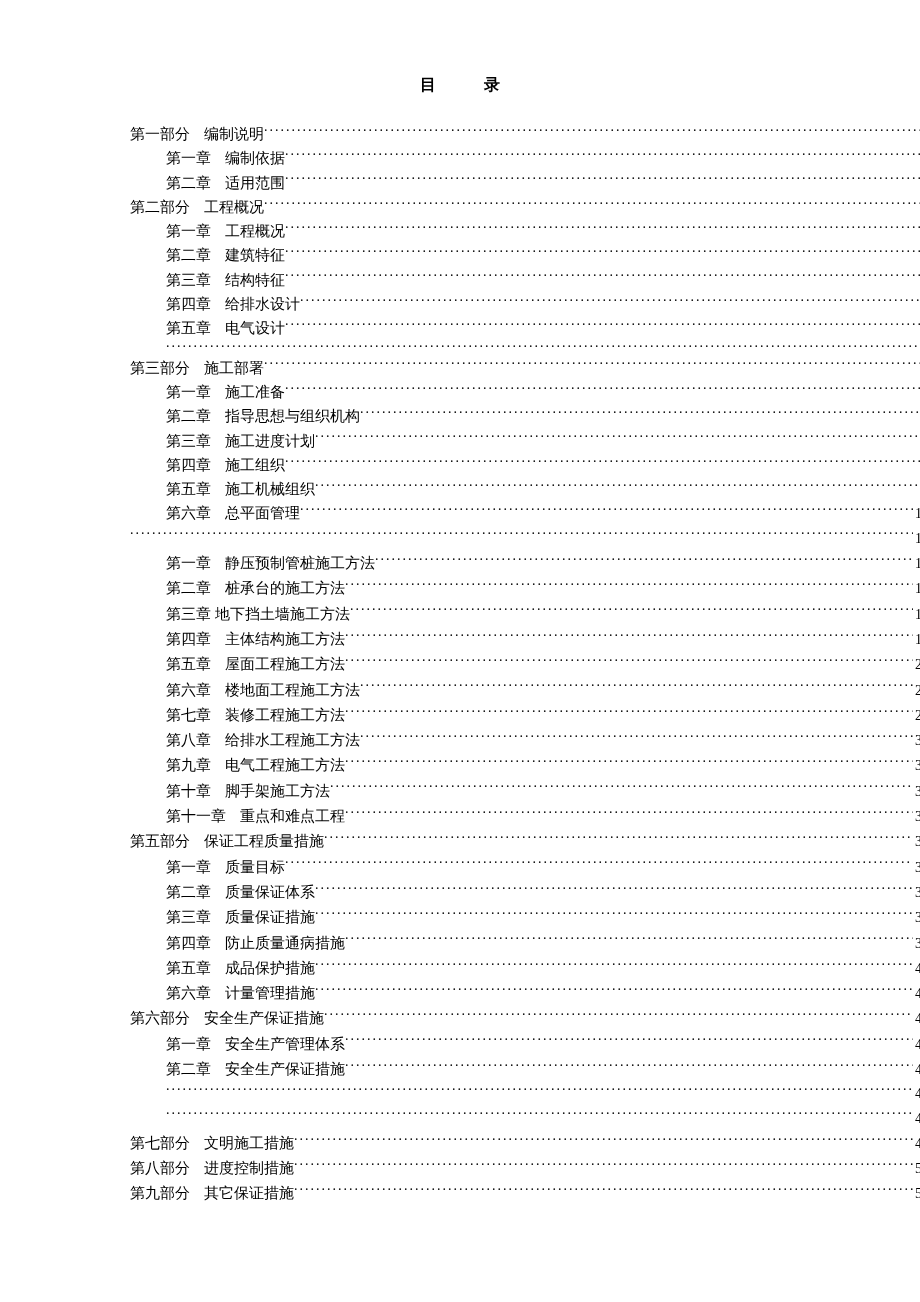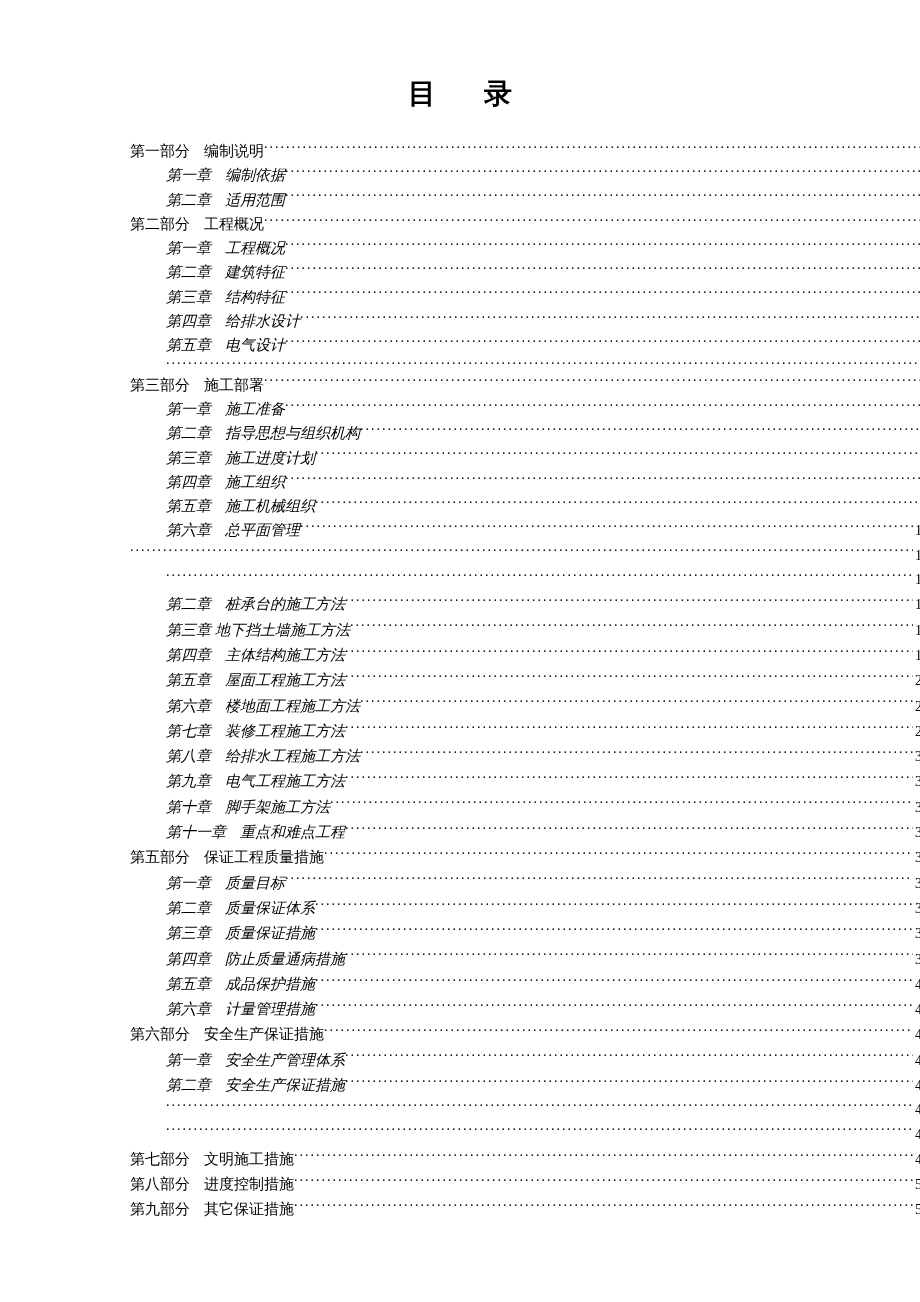--- a/index.html
+++ b/index.html
@@ -11,21 +11,21 @@
       color: #000;
       padding: 75px 0 60px 0;
       overflow: hidden;
     }
     .page {
       width: 100%;
       padding: 0 0 0 130px;
     }
     .title {
       text-align: center;
-      font-size: 28px;
+      font-size: 16px;
       font-weight: bold;
       letter-spacing: 48px;
       margin-bottom: 26px;
       padding-left: 48px;
       margin-left: -130px;
     }
     .toc-line {
       display: flex;
       align-items: baseline;
       white-space: nowrap;
@@ -51,21 +51,21 @@
       font-size: 14px;
       color: #000;
     }
     .toc-line .pagenum {
       flex: 0 0 auto;
       padding-left: 2px;
       font-size: 14px;
     }
     .level-0 .label { font-weight: normal; }
     .level-1 { padding-left: 36px; }
-    .level-1 .label { font-weight: normal; font-style: italic; }
+    .level-1 .label { font-weight: normal; }
     .chapter-prefix { display: inline-block; }
     .gap-med { display: inline-block; width: 14px; }
   </style>
 </head>
 <body>
 
 <div class="page">
   <h1 class="title">目录</h1>
   <div id="toc-container">
       <div class="toc-line level-0">
@@ -150,20 +150,21 @@
       <div class="toc-line level-1">
         <span class="label"><span class="chapter-prefix">第六章</span><span class="gap-med"></span><span>总平面管理</span></span>
         <span class="leader"></span>
         <span class="pagenum">1</span>
       </div>
       <div class="toc-line level-0">
         <span class="leader"></span>
         <span class="pagenum">1</span>
       </div>
       <div class="toc-line level-1">
+        <span class="label"><span class="chapter-prefix">第一章</span><span class="gap-med"></span><span>静压预制管桩施工方法</span></span>
         <span class="leader"></span>
         <span class="pagenum">1</span>
       </div>
       <div class="toc-line level-1">
         <span class="label"><span class="chapter-prefix">第二章</span><span class="gap-med"></span><span>桩承台的施工方法</span></span>
         <span class="leader"></span>
         <span class="pagenum">1</span>
       </div>
       <div class="toc-line level-1">
         <span class="label"><span class="chapter-prefix">第三章</span><span class="" style="display: inline-block; width: 4px;"></span><span>地下挡土墙施工方法</span></span>

